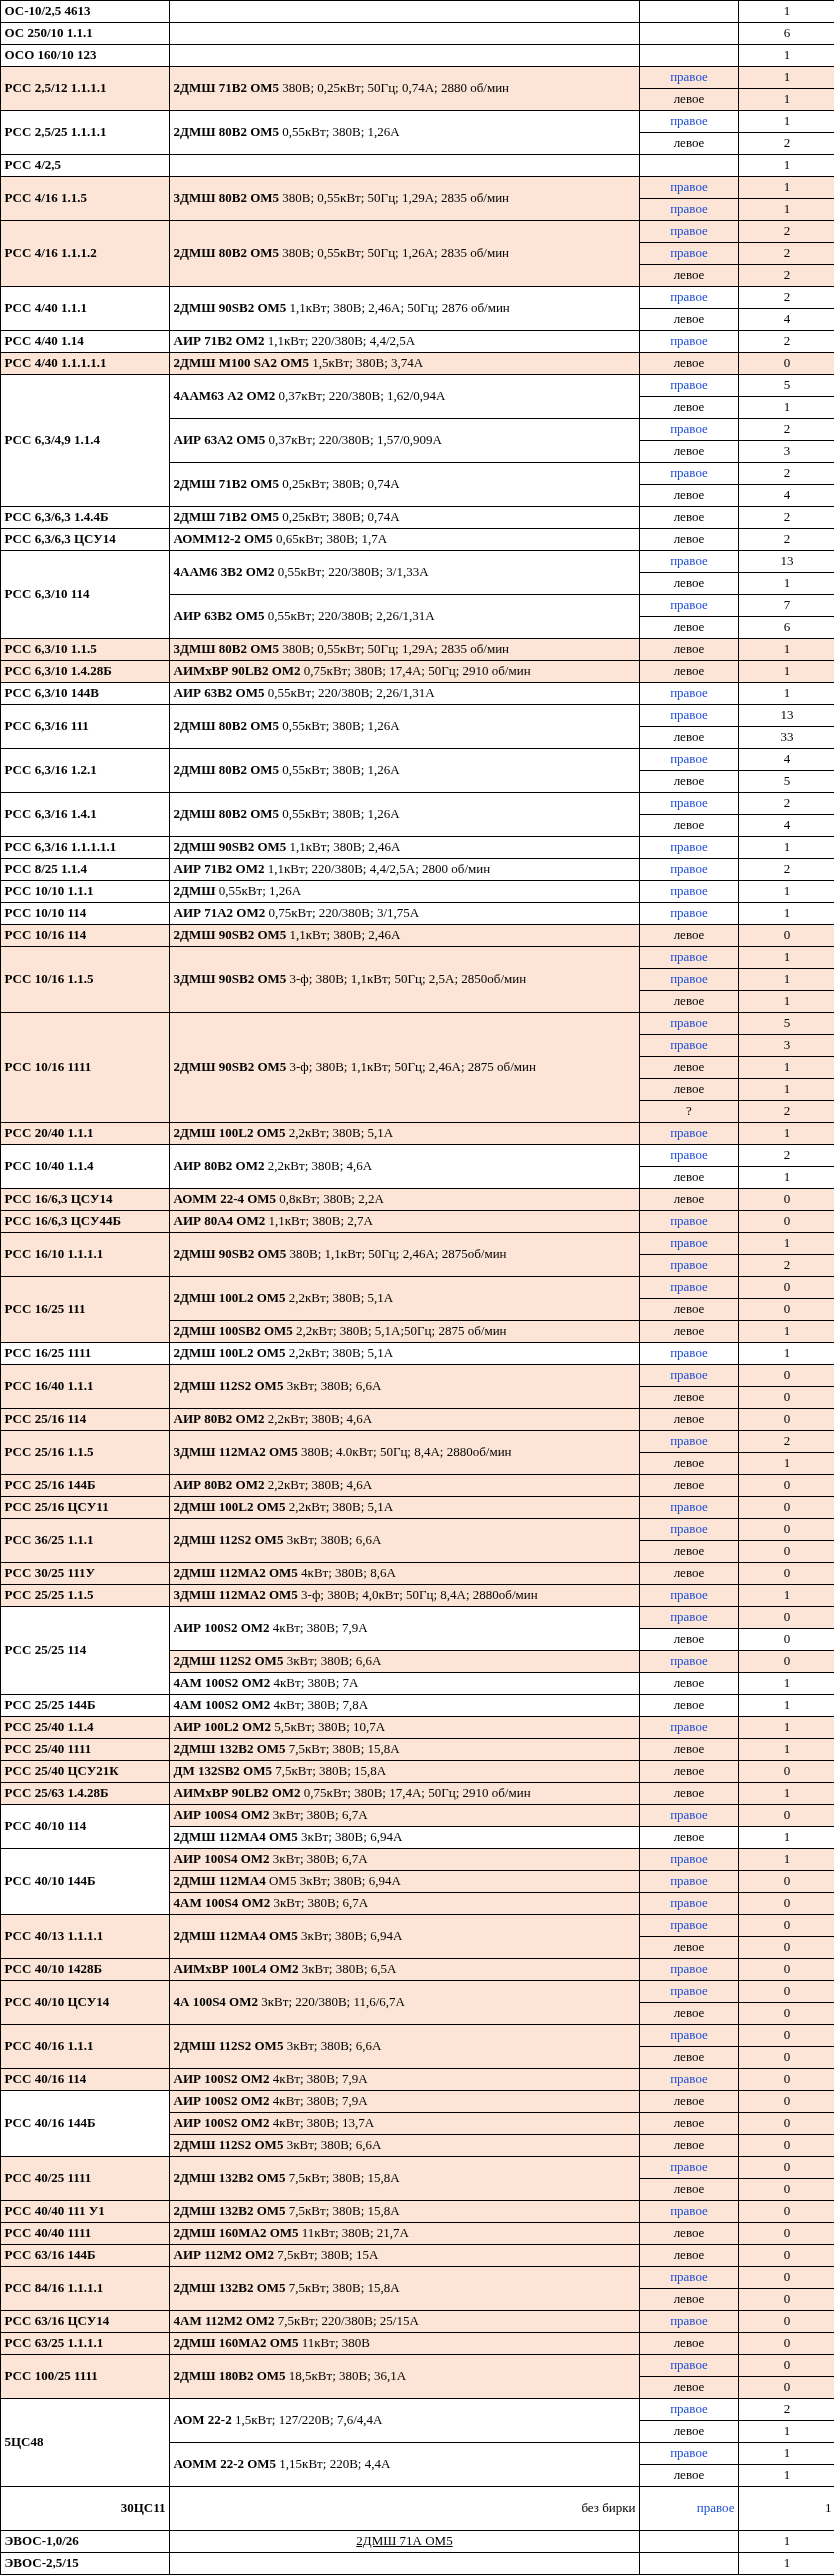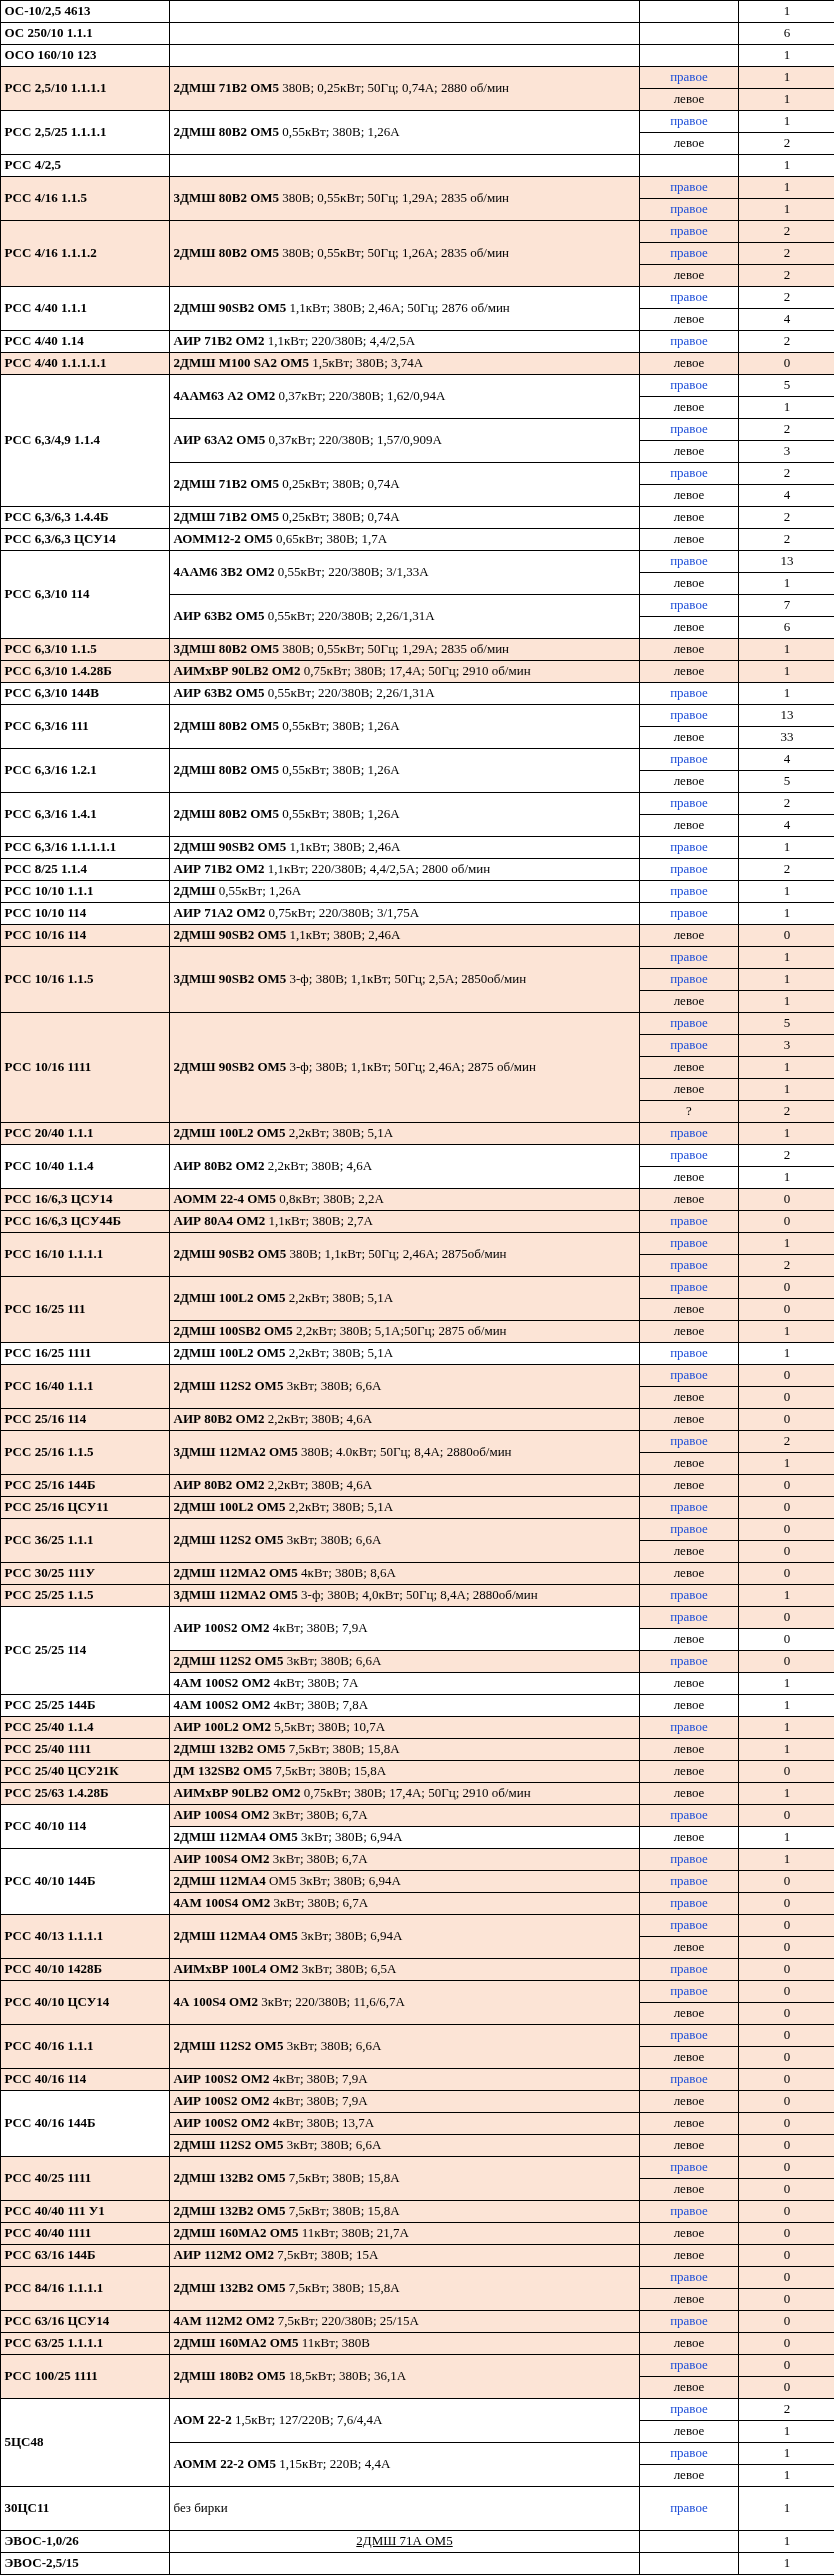--- a/index.html
+++ b/index.html
@@ -17,21 +17,21 @@
     line-height:1.1;
   }
   td.c-label { font-weight:bold; }
   td.c-spec .m { font-weight:bold; }
   td.c-dir { text-align:center; }
   td.c-qty { text-align:center; }
   td.bg-p { background:#FCE4D6; }
   td.bg-w { background:#FFFFFF; }
   td.red { color:#1d4ed8; }
   td.center { text-align:center;text-decoration:underline; }
-  tr.tall td { height:44px; }
+  tr.tall td { height:44px;text-align:right; }
 </style>
 </head>
 <body>
 
 <table class="spec">
   <colgroup>
     <col style="width:169px">
     <col style="width:470px">
     <col style="width:99px">
     <col style="width:97px">
@@ -49,21 +49,21 @@
         <td class="c-dir bg-w"></td>
         <td class="c-qty bg-w">6</td>
       </tr>
       <tr>
         <td rowspan="1" class="c-label bg-w">ОСО 160/10 123</td>
         <td rowspan="1" class="c-spec bg-w"><span class="m"></span><span class="d"></span></td>
         <td class="c-dir bg-w"></td>
         <td class="c-qty bg-w">1</td>
       </tr>
       <tr>
-        <td rowspan="2" class="c-label bg-p">РСС 2,5/10 1.1.1.1</td>
+        <td rowspan="2" class="c-label bg-p">РСС 2,5/12 1.1.1.1</td>
         <td rowspan="2" class="c-spec bg-p"><span class="m">2ДМШ 71В2 ОМ5</span><span class="d"> 380В; 0,25кВт; 50Гц; 0,74А; 2880 об/мин</span></td>
         <td class="c-dir bg-p red">правое</td>
         <td class="c-qty bg-p">1</td>
       </tr>
       <tr>
         <td class="c-dir bg-p">левое</td>
         <td class="c-qty bg-p">1</td>
       </tr>
       <tr>
         <td rowspan="2" class="c-label bg-w">РСС 2,5/25 1.1.1.1</td>

